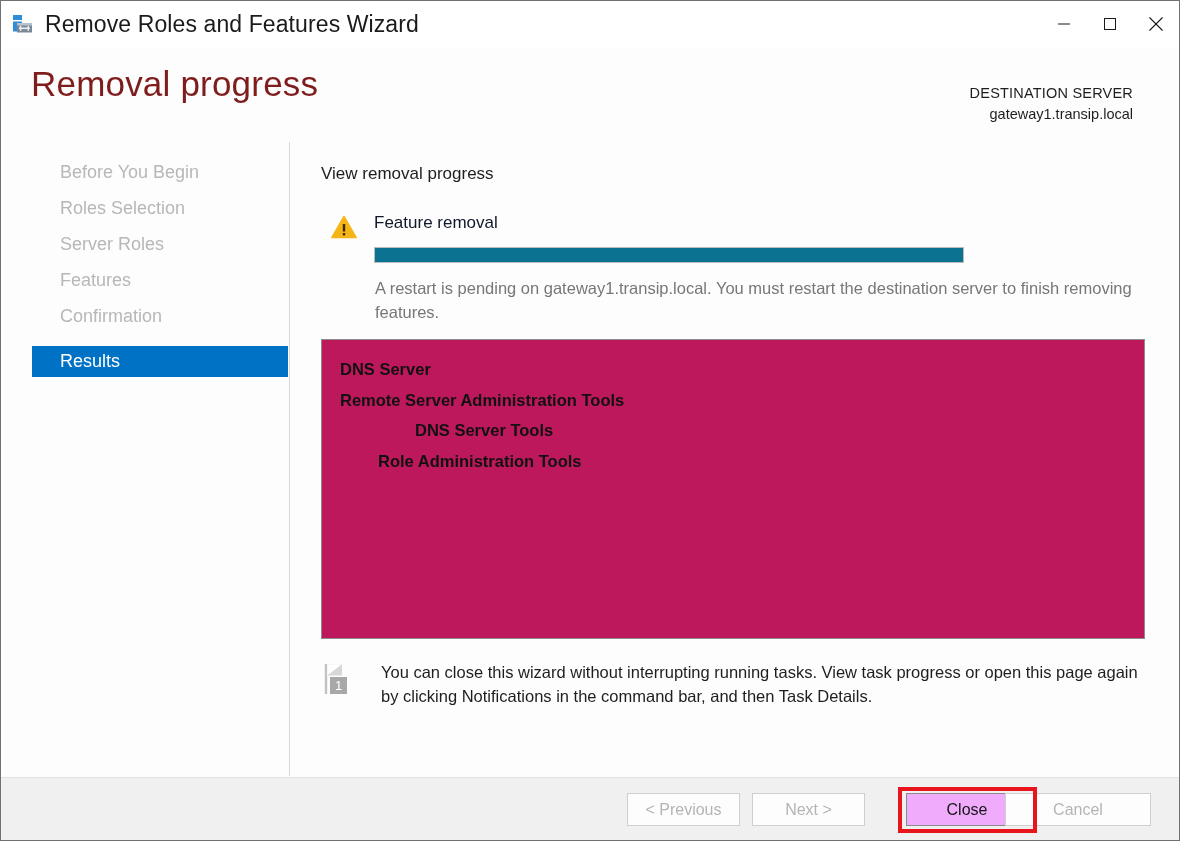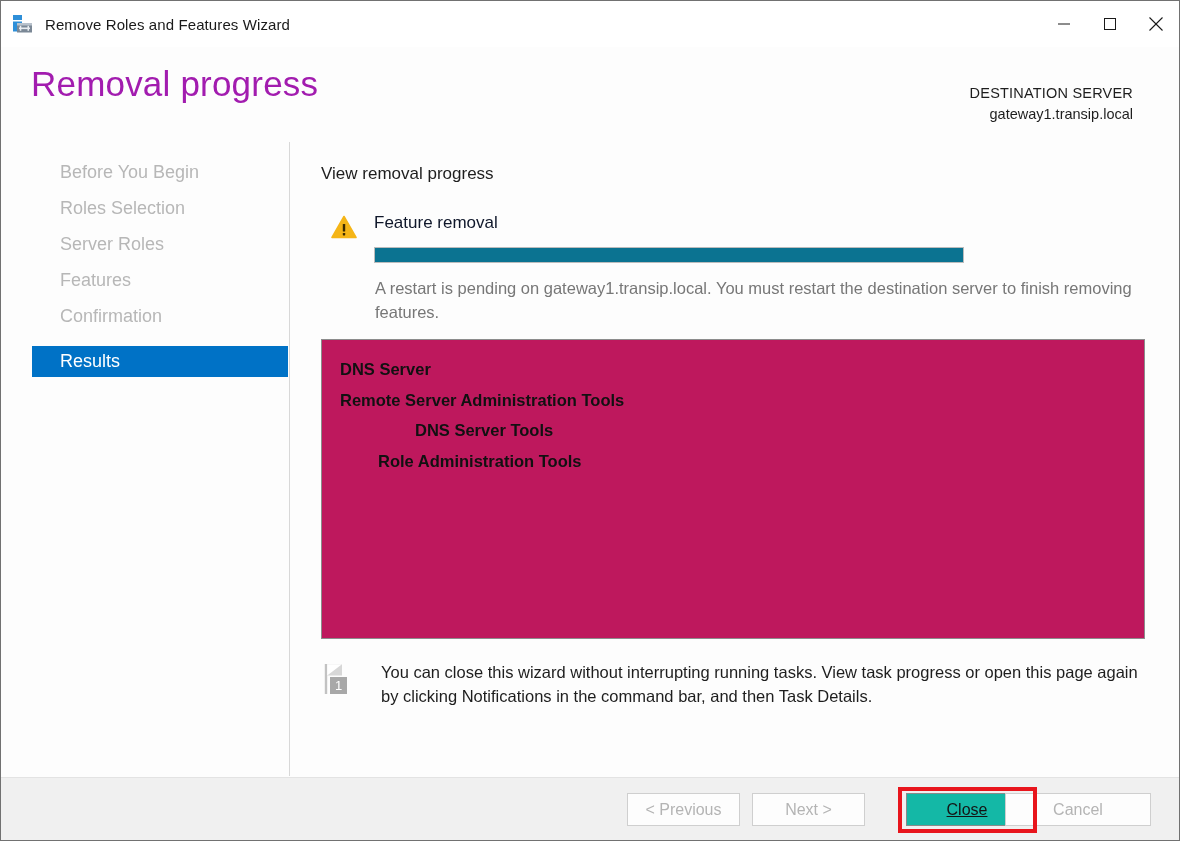--- a/index.html
+++ b/index.html
@@ -34,21 +34,21 @@
   }
   #title-icon {
     width: 24px;
     height: 24px;
     margin-left: 10px;
     margin-right: 10px;
     flex: none;
     position: relative;
   }
   #title-text {
-    font-size: 15px;
+    font-size: 23px;
     color: #1a1a1a;
     letter-spacing: 0.1px;
     white-space: nowrap;
   }
   .win-btns {
     position: absolute;
     right: 0; top: 0;
     height: 46px;
     display: flex;
   }
@@ -68,21 +68,21 @@
     width: 1178px;
     height: 94px;
     background: #fdfdfd;
   }
   #page-title {
     position: absolute;
     left: 30px;
     top: 16px;
     font-size: 35px;
     font-weight: 400;
-    color: #a21caf;
+    color: #7f1d1d;
     letter-spacing: 0.2px;
     white-space: nowrap;
   }
   #dest-block {
     position: absolute;
     right: 46px;
     top: 35px;
     text-align: right;
     line-height: 1.45;
   }
@@ -254,24 +254,23 @@
     font-family: "Liberation Sans", sans-serif;
     font-size: 16px;
     color: #b4b4b4;
     display: flex;
     align-items: center;
     justify-content: center;
     cursor: default;
     white-space: nowrap;
   }
   .btn.enabled {
-    background: #14b8a6;
+    background: #f0abfc;
     border: 1px solid #8a8a8a;
     color: #141414;
-    text-decoration: underline;
   }
   #btn-previous { left: 626px; width: 113px; }
   #btn-next     { left: 751px; width: 113px; }
   #btn-close    { left: 905px; width: 122px; }
   #btn-cancel   { left: 1004px; width: 146px; }
 
   #close-highlight {
     position: absolute;
     left: 897px;
     top: 786px;

